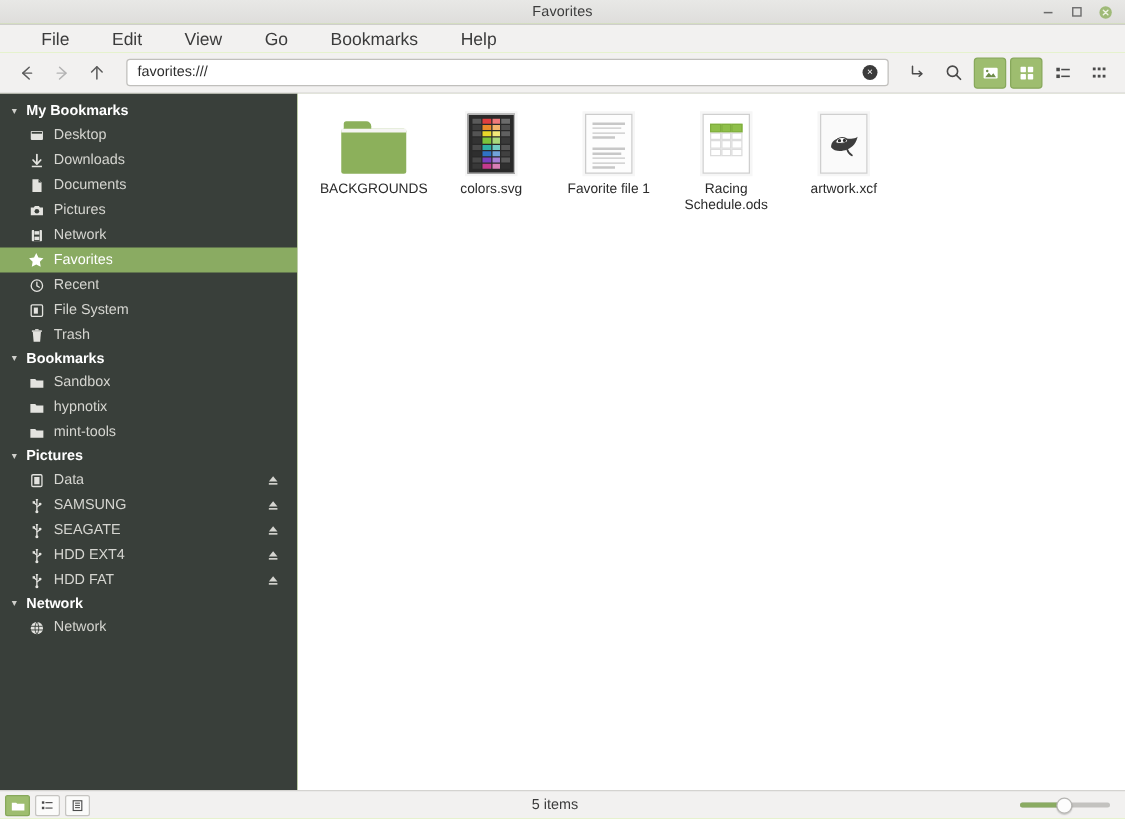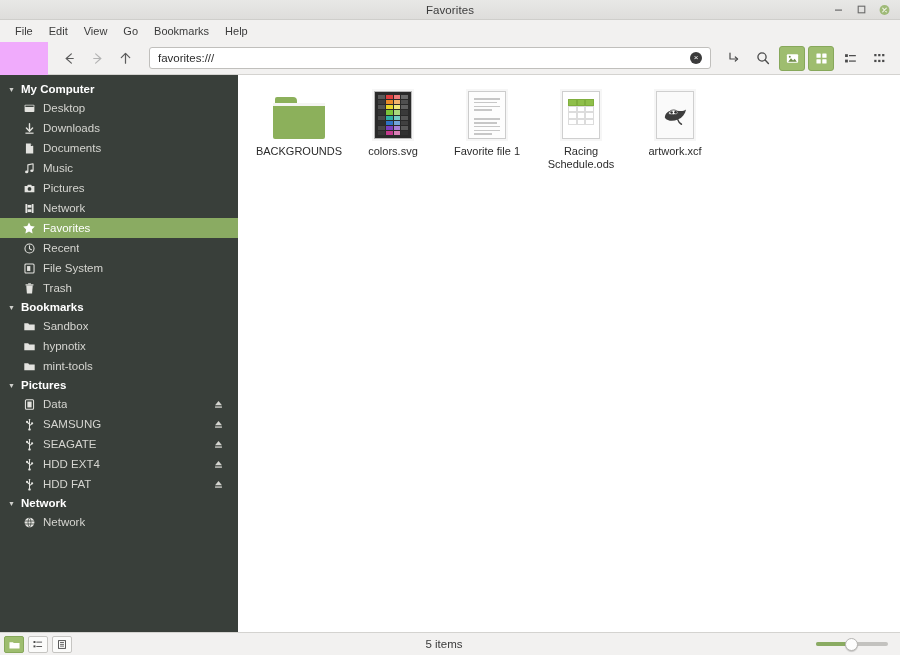--- a/index.html
+++ b/index.html
@@ -4,21 +4,21 @@
 <style>
   * { box-sizing: border-box; margin: 0; padding: 0; }
   html, body {
     width: 900px; height: 655px;
     font-family: "Liberation Sans", sans-serif;
     font-size: 12px;
     overflow: hidden;
     background: #f2f1f0;
   }
 
-  .window { width: 900px; height: 655px; display: flex; flex-direction: column; background:#f0abfc; }
+  .window { width: 900px; height: 655px; display: flex; flex-direction: column; background:#bef264; }
 
   
   .titlebar {
     height: 20px; min-height:20px;
     background: linear-gradient(to bottom,#e8e8e6,#dedddb);
     border-bottom: 1px solid #cfcecb;
     display: flex; align-items: center; position: relative;
   }
   .titlebar-title {
     position:absolute; left:0; right:0; text-align:center;
@@ -28,27 +28,27 @@
   .wc { width:11px; height:11px; display:flex; align-items:center; justify-content:center; color:#6a6a6a; }
   .wc svg { display:block; }
   .wc.close { color:#88a764; }
 
   
   .menubar {
     height: 22px; min-height:22px; display:flex; align-items:center;
     padding-left: 7px; gap: 0px;
     background:#f2f1f0;
   }
-  .menu-item { padding: 2px 8px; font-size:11px; color:#3b3b3b; cursor:default; border-radius:2px; }
+  .menu-item { padding: 2px 8px; font-size:14px; color:#3b3b3b; cursor:default; border-radius:2px;margin-left:18px; }
 
   
   .toolbar {
     height: 33px; min-height:33px; display:flex; align-items:center;
     padding: 0 8px; gap: 2px;
-    background:#f2f1f0; border-bottom:1px solid #d4d3d0;margin-left:48px;
+    background:#f2f1f0; border-bottom:1px solid #d4d3d0;
   }
   .navbtn {
     width:26px; height:25px; display:flex; align-items:center; justify-content:center;
     color:#5b5b5b; border-radius:3px;
   }
   .navbtn.disabled { color:#b3b3b3; }
   .navbtn svg { display:block; }
 
   .pathbar {
     flex:1; height:22px; margin:0 7px 0 9px;
@@ -282,21 +282,21 @@
       </svg>
     </div>
   </div>
 
   <div class="body-row">
 
     <div class="sidebar">
 
       <div class="sb-group">
         <span class="tri">▼</span>
-        <span>My Computer</span>
+        <span>My Bookmarks</span>
       </div>
 
       <div class="sb-item">
         <span class="sb-ico">
           <svg width="13" height="13" viewBox="0 0 16 16">
               <rect x="2" y="3.4" width="12" height="9" rx="1" fill="currentColor"></rect>
               <rect x="2.9" y="4.3" width="10.2" height="1.8" fill="#393f3a"></rect>
             </svg>
         </span>
         <span class="sb-label">Desktop</span>
@@ -312,30 +312,20 @@
         <span class="sb-label">Downloads</span>
       </div>
       <div class="sb-item">
         <span class="sb-ico">
           <svg width="13" height="13" viewBox="0 0 16 16">
               <path d="M3.6 1.8 H9.6 L12.6 4.8 V14.2 H3.6 Z" fill="currentColor"></path>
               <path d="M9.6 1.8 V4.8 H12.6" fill="#393f3a"></path>
             </svg>
         </span>
         <span class="sb-label">Documents</span>
-      </div>
-      <div class="sb-item">
-        <span class="sb-ico">
-          <svg width="13" height="13" viewBox="0 0 16 16">
-              <path d="M6 12 V3.6 L12.4 2.2 V10.6" fill="none" stroke="currentColor" stroke-width="1.4" stroke-linejoin="round"></path>
-              <ellipse cx="4.5" cy="12.2" rx="2" ry="1.6" fill="currentColor"></ellipse>
-              <ellipse cx="10.9" cy="10.8" rx="2" ry="1.6" fill="currentColor"></ellipse>
-            </svg>
-        </span>
-        <span class="sb-label">Music</span>
       </div>
       <div class="sb-item">
         <span class="sb-ico">
           <svg width="13" height="13" viewBox="0 0 16 16">
               <path d="M2 5 H5 L6 3.4 H10 L11 5 H14 V12.6 H2 Z" fill="currentColor"></path>
               <circle cx="8" cy="8.6" r="2.3" fill="#393f3a"></circle>
             </svg>
         </span>
         <span class="sb-label">Pictures</span>
       </div>

